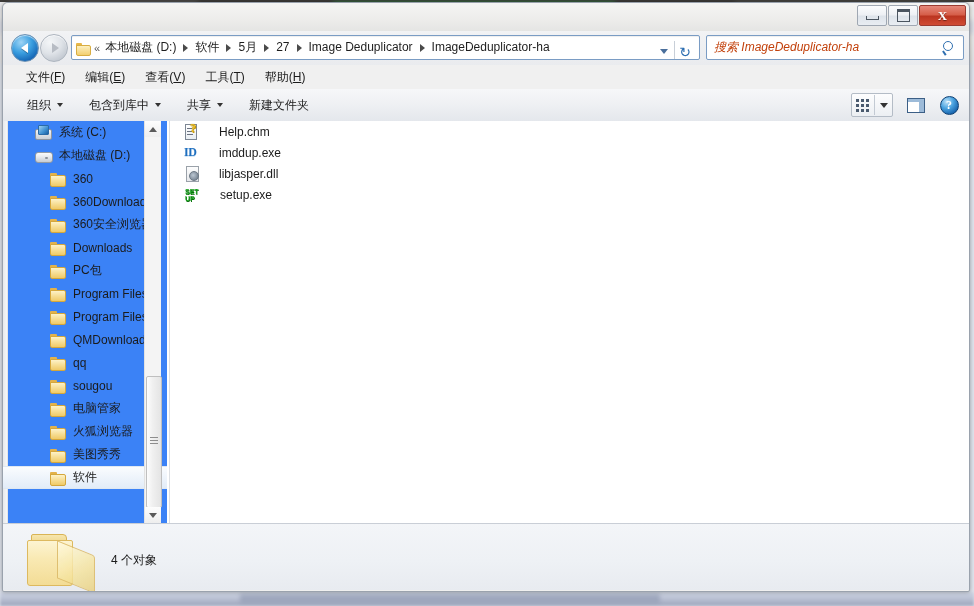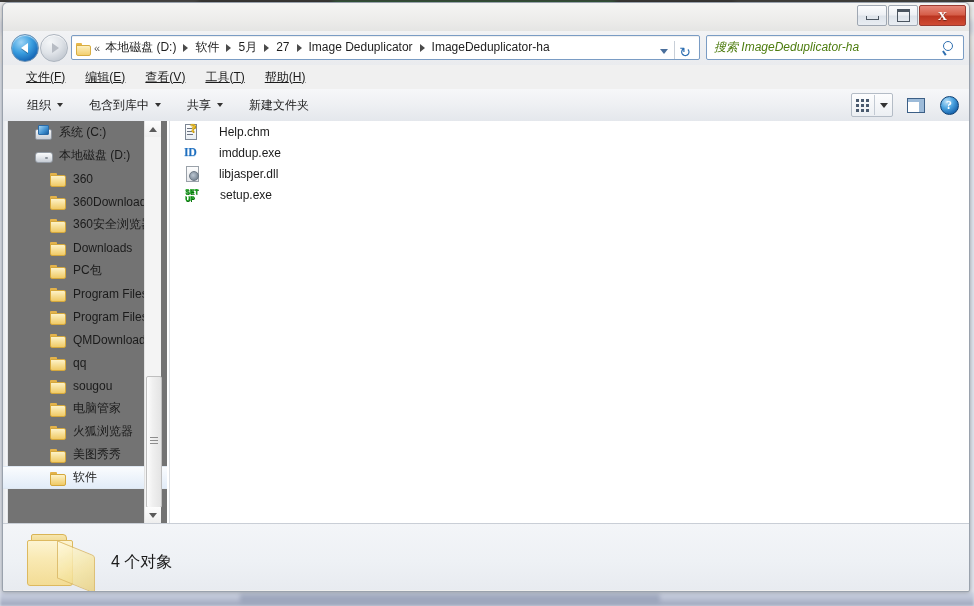--- a/index.html
+++ b/index.html
@@ -239,21 +239,21 @@
     position: absolute; left: 703px; top: 4px;
     width: 256px; height: 23px;
     background: #fff;
     border: 1px solid #7a9cc4;
     border-radius: 2px;
     display: flex; align-items: center;
     box-shadow: inset 0 1px 1px rgba(0,0,0,.07);
   }
   #searchbox .ph {
     flex: 1;
-    font-size: 12px; font-style: italic; color: #4d7c0f;
+    font-size: 12px; font-style: italic; color: #c2410c;
     padding-left: 7px; white-space: nowrap; overflow: hidden;
   }
   .magnifier {
     width: 20px; height: 20px; position: relative; flex: none; margin-right: 4px;
   }
   .magnifier::before {
     content: ''; position: absolute; left: 4px; top: 3px;
     width: 8px; height: 8px; border: 1.6px solid #2f6fb0; border-radius: 50%;
   }
   .magnifier::after {
@@ -264,21 +264,21 @@
 
   
   #menubar {
     position: absolute; left: 0; top: 62px; width: 966px; height: 24px;
     background: #f0f0f0;
     display: flex; align-items: center;
     padding-left: 14px;
   }
   .menuitem {
     font-size: 12px; color: #1b1b1b;
-    padding: 3px 9px; margin-right: 2px; white-space: nowrap; text-decoration: underline;
+    padding: 3px 9px; margin-right: 2px; white-space: nowrap;
   }
   .menuitem u { text-decoration: underline; }
 
   
   #toolbar {
     position: absolute; left: 0; top: 86px; width: 966px; height: 32px;
     background: linear-gradient(to bottom,#f6f7f9 0%,#eef0f3 50%,#e4e7ec 100%);
     border-bottom: 1px solid #c5cad1;
     display: flex; align-items: center;
     padding-left: 16px;
@@ -354,21 +354,21 @@
     font-family: "Liberation Serif", serif;
   }
 
   
   #content {
     position: absolute; left: 0; top: 118px; width: 966px; height: 402px;
     background: #fff;
   }
   #nav-pane {
     position: absolute; left: 0; top: 0; width: 164px; height: 402px;
-    background: #737373;
+    background: #3b82f6;
     overflow: hidden;
   }
   #nav-left-edge {
     position: absolute; left: 0; top: 0; width: 4px; height: 402px;
     background: linear-gradient(to right,#e7e9ec,#f6f7f8);
     border-right: 1px solid #e3e5e8;
   }
   .tree-item {
     display: flex; align-items: center;
     height: 23px;
@@ -550,21 +550,21 @@
     position: absolute; left: 30px; top: 14px;
     width: 36px; height: 36px;
     background: linear-gradient(135deg, rgba(255,250,225,.92) 0%, rgba(244,226,155,.9) 60%, rgba(232,207,125,.9) 100%);
     transform: skewY(22deg);
     border: 1px solid #dcbb6a;
     border-radius: 0 3px 3px 0;
     opacity: .9;
   }
   #status-text {
     position: absolute; left: 108px; top: 28px;
-    font-size: 16px; color: #1b1b1b;
+    font-size: 12px; color: #1b1b1b;
   }
 </style>
 </head>
 <body>
 
 <div id="backdrop">
   <div id="bg-window"></div>
   <div id="bg-topline"></div>
   <div id="bg-strip"></div>
   <div id="bg-text-left"></div>

